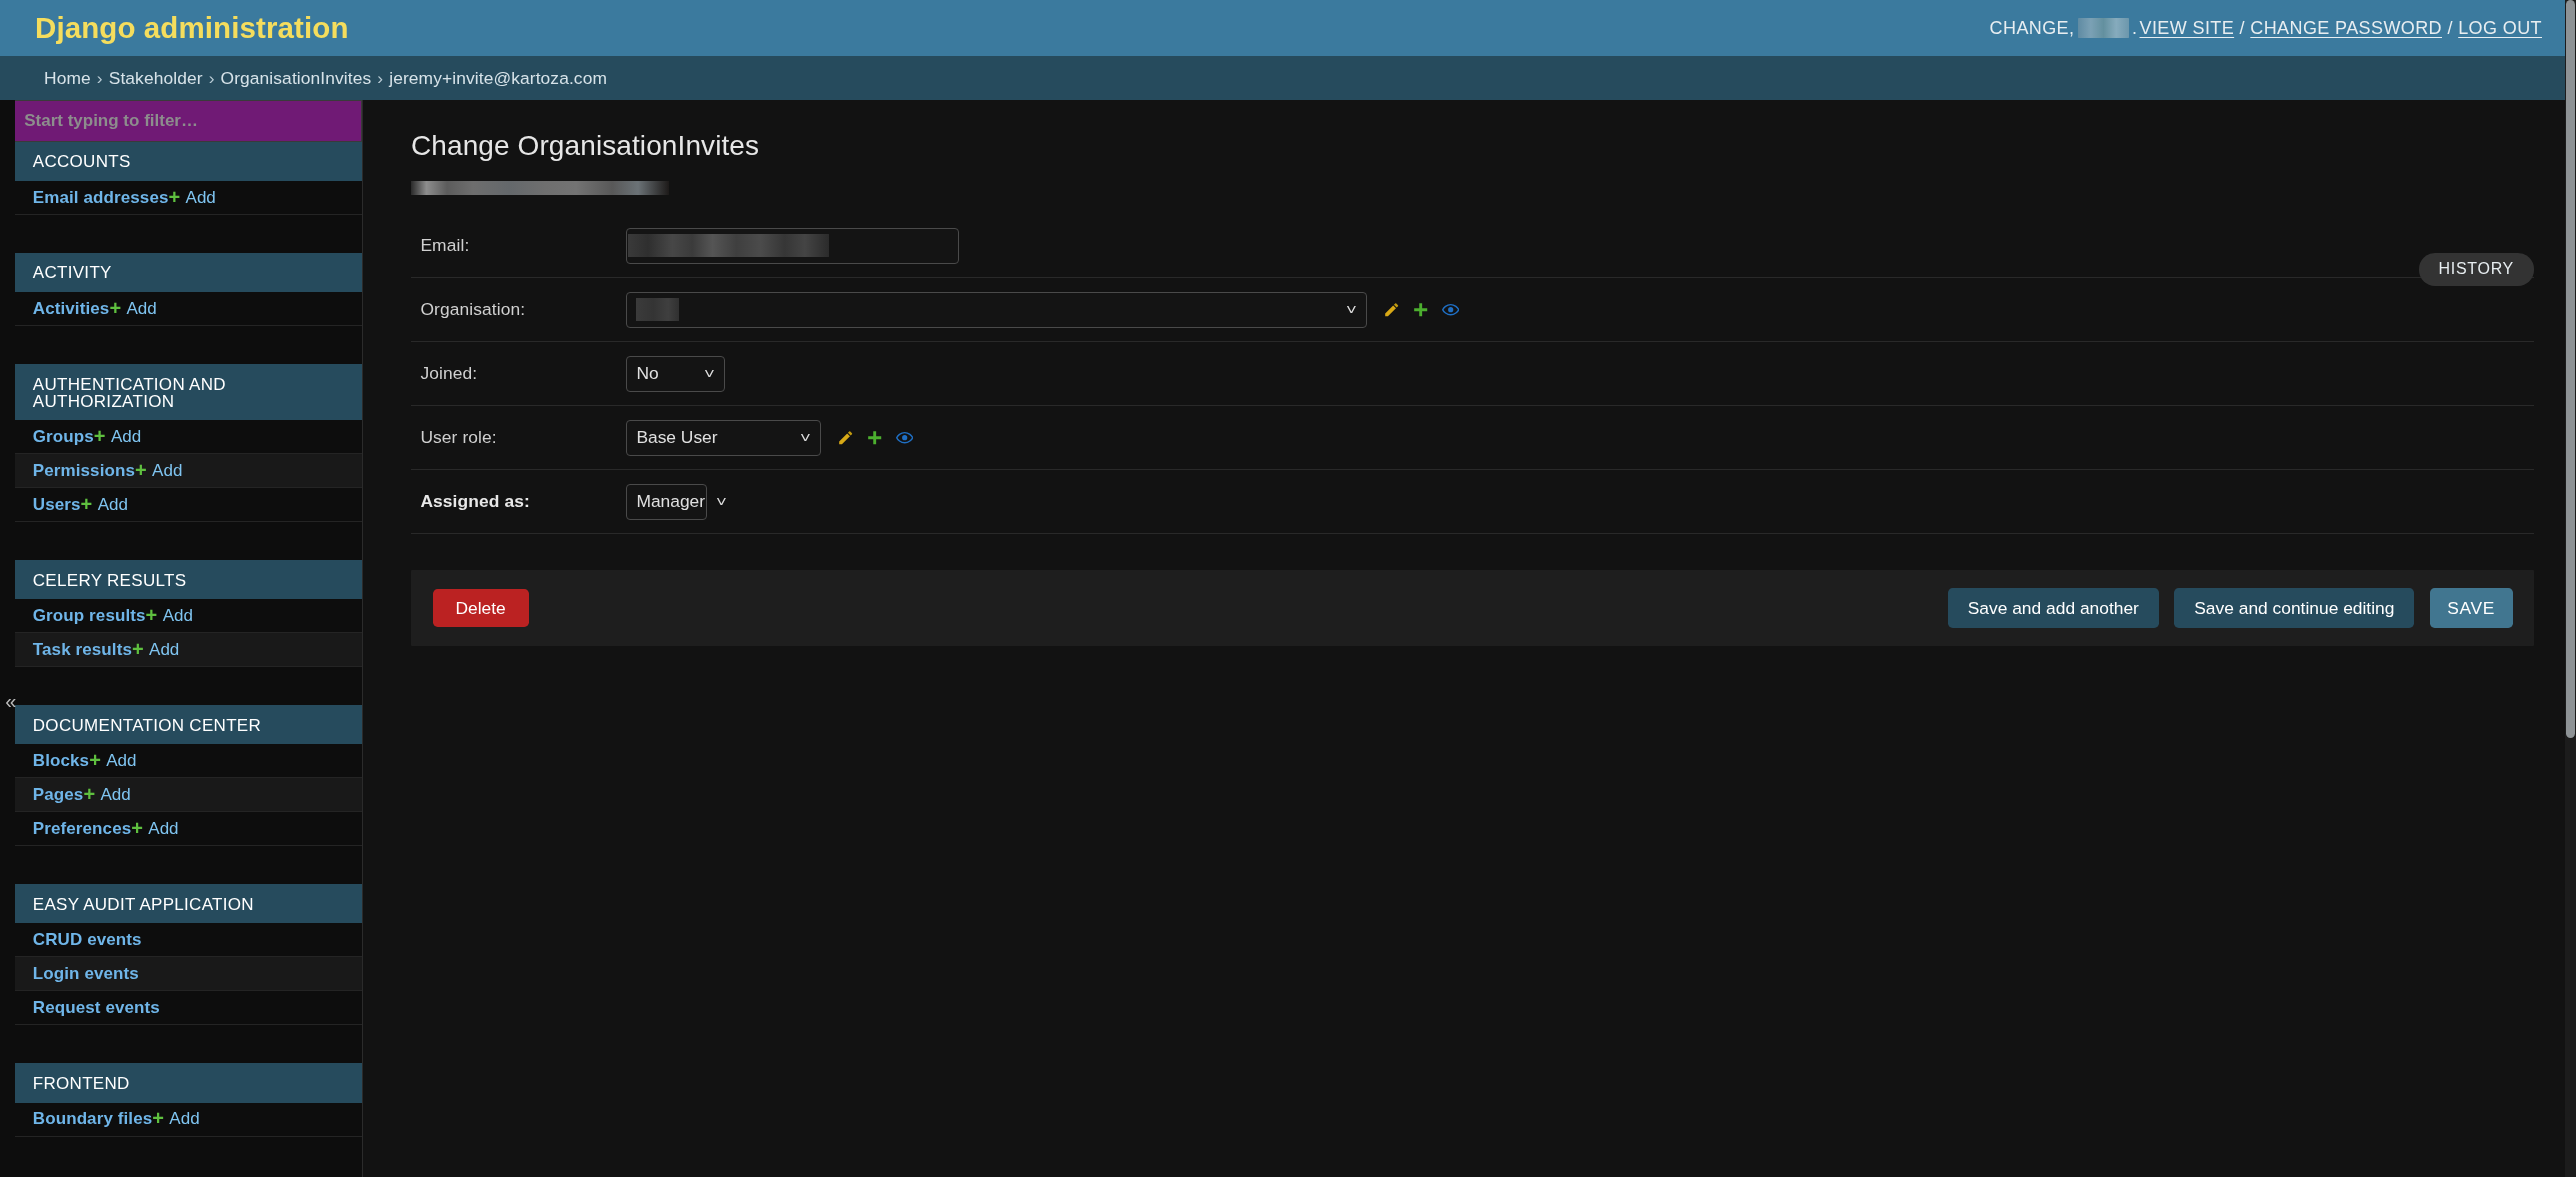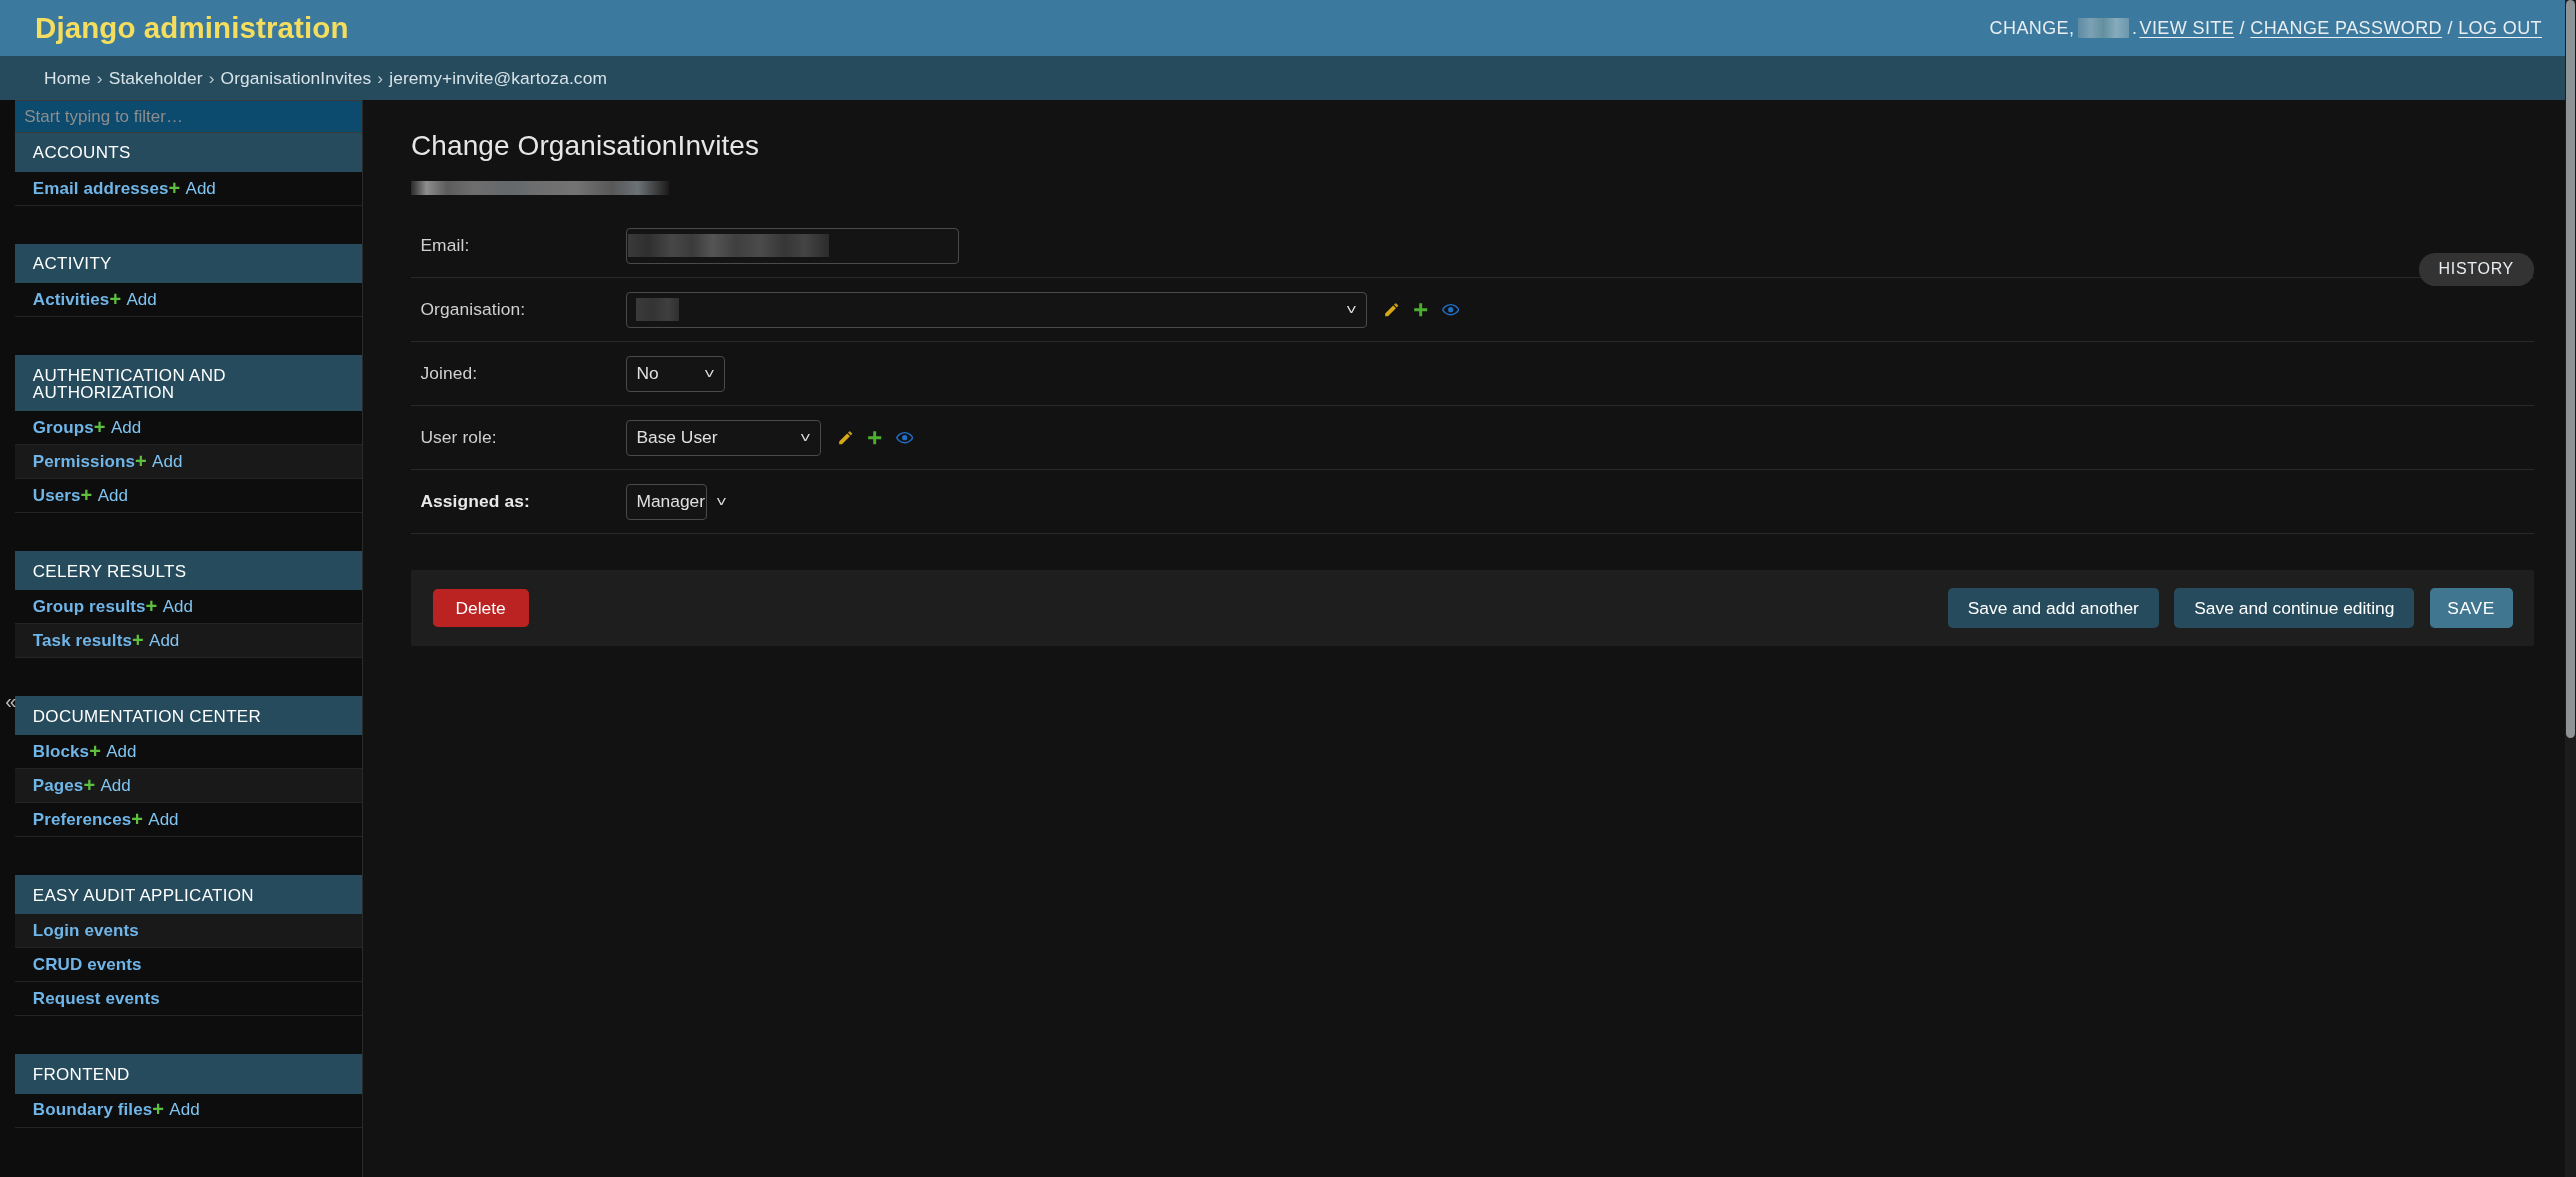--- a/index.html
+++ b/index.html
@@ -84,30 +84,31 @@
     width: 363px;
     min-width: 363px;
     background: #0d0d0d;
     border-right: 0.7px solid #2b2b2b;
     padding-left: 14.8px;
     overflow: hidden;
     position: relative;
   }
   #nav-filter {
     width: 100%;
-    height: 33px;
-    background: #0c4a6e;
+    height: 42px;
+    background: #701a75;
     border: 0.7px solid #3a3a3a;
     border-left: none;
     color: #9b9b9b;
     font-size: 17px;
     padding: 0 9.4px;
     font-family: "Liberation Sans", sans-serif;
     outline: none;
     display: block;
+    font-weight: bold;
   }
   #nav-filter::placeholder { color: #8d8d8d; }
 
   .app-module { margin: 0; }
   .app-gap { height: 38px; background: #0d0d0d; }
   .module-caption {
     background: #264b5d;
     color: #ffffff;
     font-size: 17px;
     line-height: 1;
@@ -455,25 +456,25 @@
             <a href="#" class="model-link">Preferences</a>
             <a href="#" class="add-link">
               <span class="plus-glyph">+</span>
               <span>Add</span>
             </a>
           </div>
         </div>
         <div class="app-gap"></div>
         <div class="app-module">
           <div class="module-caption">EASY AUDIT APPLICATION</div>
+          <div class="model-row">
+            <a href="#" class="model-link">CRUD events</a>
+          </div>
           <div class="model-row alt">
             <a href="#" class="model-link">Login events</a>
-          </div>
-          <div class="model-row">
-            <a href="#" class="model-link">CRUD events</a>
           </div>
           <div class="model-row">
             <a href="#" class="model-link">Request events</a>
           </div>
         </div>
         <div class="app-gap"></div>
         <div class="app-module">
           <div class="module-caption">FRONTEND</div>
           <div class="model-row">
             <a href="#" class="model-link">Boundary files</a>

